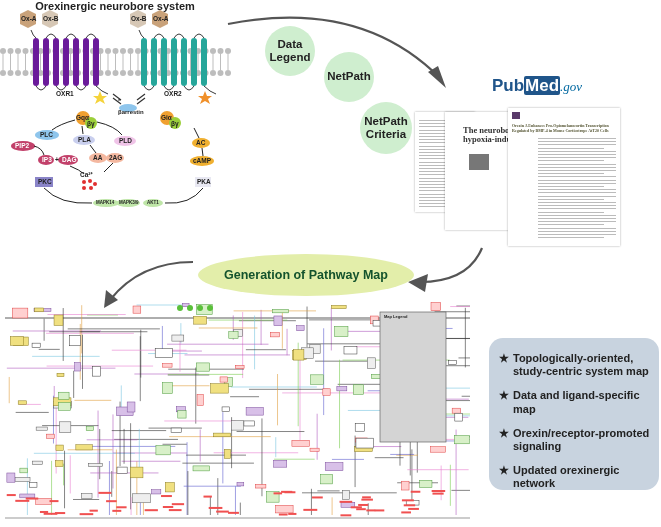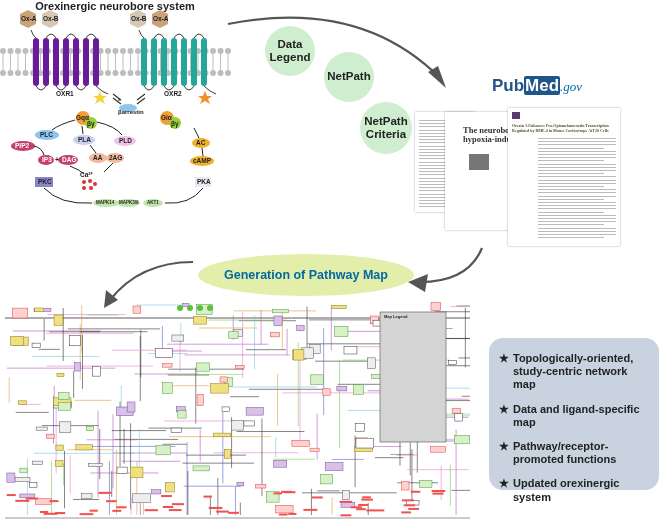--- a/index.html
+++ b/index.html
@@ -1,21 +1,21 @@
 <!DOCTYPE html>
 <html><head>
 <meta charset="utf-8">
 <style>
   html,body{margin:0;padding:0;background:#fff;}
   body{width:661px;height:527px;position:relative;overflow:hidden;font-family:"Liberation Sans",sans-serif;}
   .abs{position:absolute;}
   svg{position:absolute;left:0;top:0;}
   .title{left:0;top:0;width:230px;text-align:center;font-size:11px;font-weight:bold;color:#222;}
   .circle{border-radius:50%;background:#cfeecf;display:flex;align-items:center;justify-content:center;text-align:center;font-weight:bold;font-size:11.5px;color:#222;line-height:1.15;}
-  .ellipse-gen{left:198px;top:254px;width:216px;height:42px;border-radius:50%;background:#e3eeaa;display:flex;align-items:center;justify-content:center;font-weight:bold;font-size:12.5px;color:#0369a1;}
+  .ellipse-gen{left:198px;top:254px;width:216px;height:42px;border-radius:50%;background:#e3eeaa;display:flex;align-items:center;justify-content:center;font-weight:bold;font-size:12.5px;color:#14532d;}
   .feature-box{left:489px;top:338px;width:170px;height:152px;background:#c8d3df;border-radius:14px;box-sizing:border-box;padding:14px 8px 0 10px;}
   .feat{display:flex;font-size:11px;font-weight:bold;color:#222;margin-bottom:11px;line-height:1.2;}
   .feat .star{width:14px;flex:0 0 14px;font-size:11px;}
   .pubmed{left:492px;top:76px;width:100px;height:26px;font-size:17px;font-weight:bold;color:#20558a;}
   .pubmed .gov{font-family:"Liberation Serif",serif;font-weight:normal;font-style:italic;font-size:13px;color:#0369a1;}
   .lbl{font-size:6.5px;font-weight:bold;color:#222;}
   .doc{background:#fff;box-shadow:0 0 2px rgba(0,0,0,.35);}
   .doc-head{font-family:"Liberation Serif",serif;font-weight:bold;color:#333;}
 </style>
 </head>
@@ -696,27 +696,27 @@
       <rect x="384" y="431.2" width="43" height="1.2" fill="#555"></rect>
       <rect x="384" y="435.4" width="55" height="1.2" fill="#555"></rect>
     </g>
   <rect x="380" y="312" width="66" height="130" fill="#d4d4d4" stroke="#666" stroke-width="0.7"></rect>
 </svg>
 <div class="abs lbl" style="left:384px;top:314px;font-size:4px;">Map Legend</div>
 
 <div class="abs feature-box">
   <div class="feat">
       <span class="star">★</span>
-      <span>Topologically-oriented, study-centric network map</span>
+      <span>Topologically-oriented, study-centric system map</span>
     </div>
   <div class="feat">
       <span class="star">★</span>
       <span>Data and ligand-specific map</span>
     </div>
   <div class="feat">
       <span class="star">★</span>
-      <span>Pathway/receptor-promoted functions</span>
+      <span>Orexin/receptor-promoted signaling</span>
     </div>
   <div class="feat">
       <span class="star">★</span>
-      <span>Updated orexinergic system</span>
+      <span>Updated orexinergic network</span>
     </div>
 </div>
 
 </body></html>

